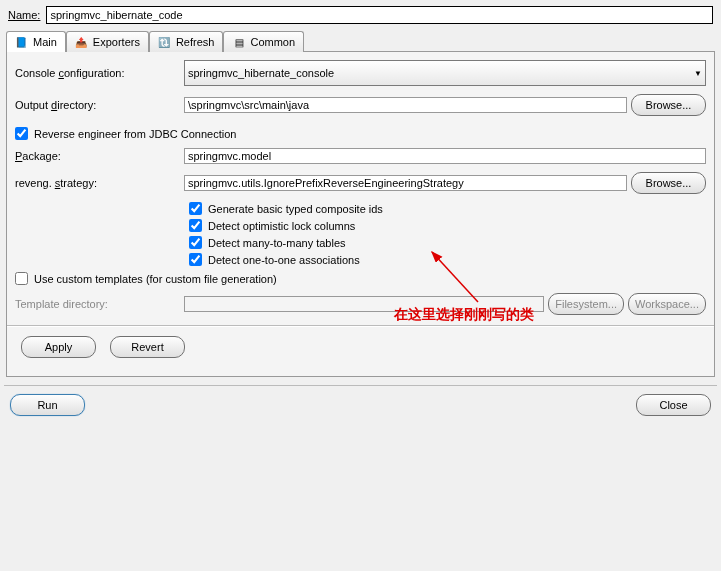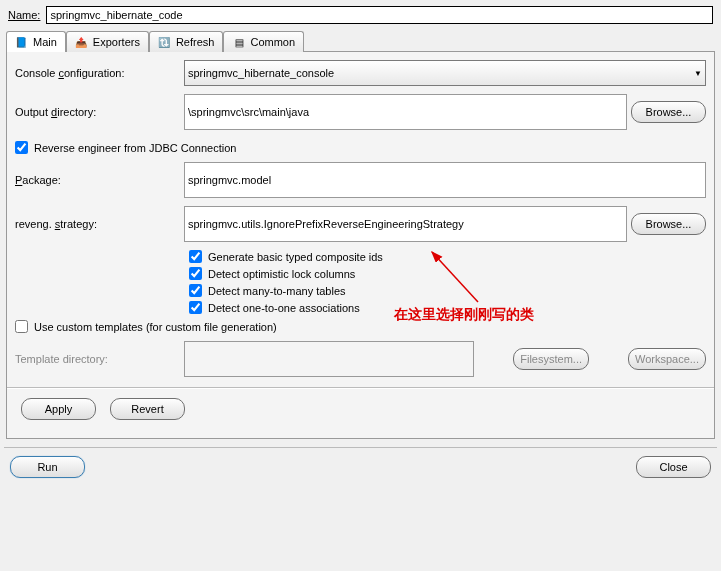--- a/index.html
+++ b/index.html
@@ -10,25 +10,25 @@
 .name-row label:first-letter { text-decoration: underline; }
 .name-row input { flex: 1; margin-left: 6px; border: 1px solid #000000; padding: 2px 3px; font-family: inherit; font-size: 11px; background: #fff; }
 .tabs { display: flex; align-items: flex-end; border-bottom: 1px solid #999; margin: 0 2px; }
 .tab { display: flex; align-items: center; padding: 3px 8px; border: 1px solid #999; border-bottom: none; border-radius: 3px 3px 0 0; background: linear-gradient(#fefefe,#e8e8e8); margin-right: 0; position: relative; top: 1px; cursor: default; }
 .tab.active { background: #fff; z-index: 2; }
 .tab .icon { width: 14px; height: 14px; margin-right: 4px; display: inline-flex; align-items: center; justify-content: center; font-size: 10px; }
 .content { border: 1px solid #999; border-top: none; background: #f4f4f4; padding: 8px; margin: 0 2px; }
 .row { display: flex; align-items: center; margin-bottom: 8px; gap: 4px; }
 .label { width: 165px; }
 .label .u { text-decoration: underline; }
-.input { flex: 1; border: 1px solid #999; padding: 2px 3px; background: #fff; font-family: inherit; font-size: 11px; height: 36px; }
+.input { flex: 1; border: 1px solid #999; padding: 2px 3px; background: #fff; font-family: inherit; font-size: 11px; height: 16px; }
 .select { flex: 1; border: 1px solid #7a7a7a; background: linear-gradient(#fff,#e8e8e8); padding: 12px 3px; font-family: inherit; font-size: 11px; height: 20px; display: flex; align-items: center; justify-content: space-between; }
 .select .arrow { font-size: 8px; }
 .btn { min-width: 75px; height: 22px; border: 1px solid #707070; border-radius: 10px; background: linear-gradient(#fefefe,#e0e0e0); font-family: inherit; font-size: 11px; cursor: default; padding: 0 6px; text-align: center; }
-.btn.disabled { color: #888; margin-left: 35px; }
+.btn.disabled { color: #888; }
 .btn.primary { border: 1px solid #3c7fb1; box-shadow: 0 0 1px #5ea0d8; }
 .check-row { display: flex; align-items: center; margin: 11px 0 8px; }
 .check-row input { margin-right: 6px; }
 .checks-indent { margin-left: 174px; }
 .checks-indent .check-row { margin: 4px 0; }
 .annotation { position: absolute; color: #d00; font-size: 14px; font-weight: bold; left: 394px; top: 306px; pointer-events: none; }
 .arrow-svg { position: absolute; left: 420px; top: 244px; pointer-events: none; }
 .sep { height: 1px; background: #bbb; margin: 10px -8px 0; box-shadow: 0 1px #fff; }
 .bottom-bar1 { display: flex; gap: 14px; padding: 10px 6px; }
 .bottom-bar2 { display: flex; justify-content: space-between; gap: 6px; padding: 8px 6px 4px; border-top: 1px solid #bbb; margin-top: 8px; }

